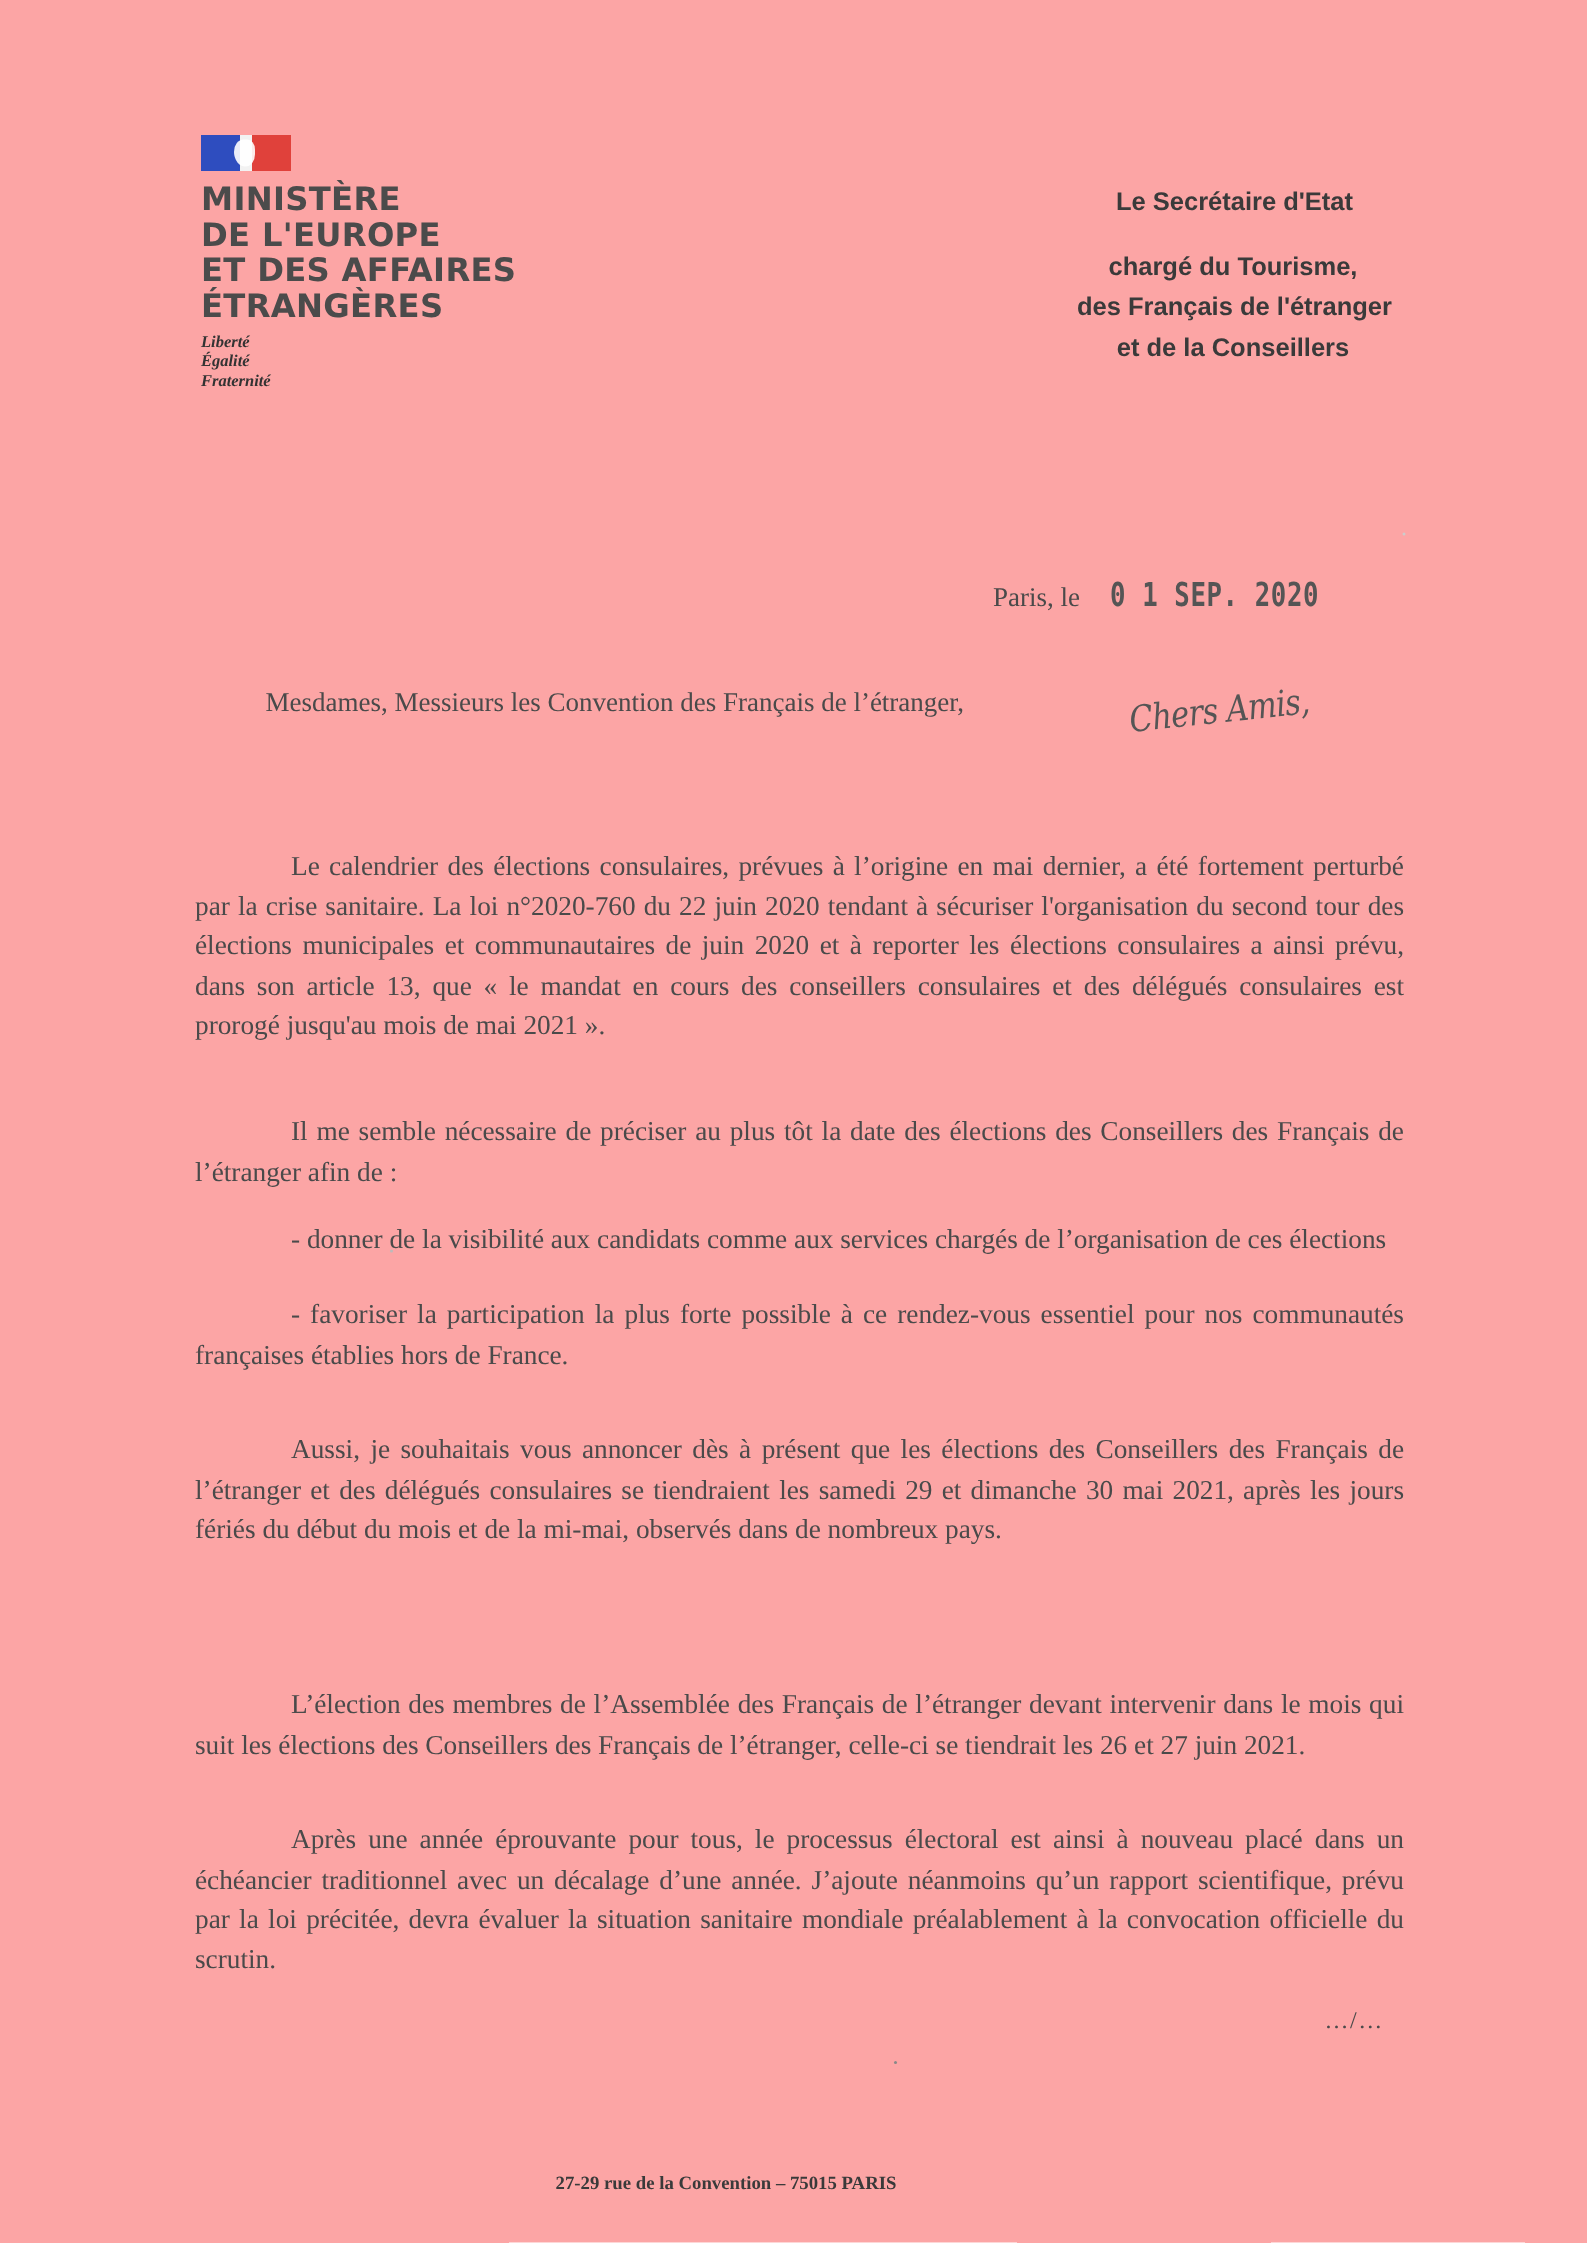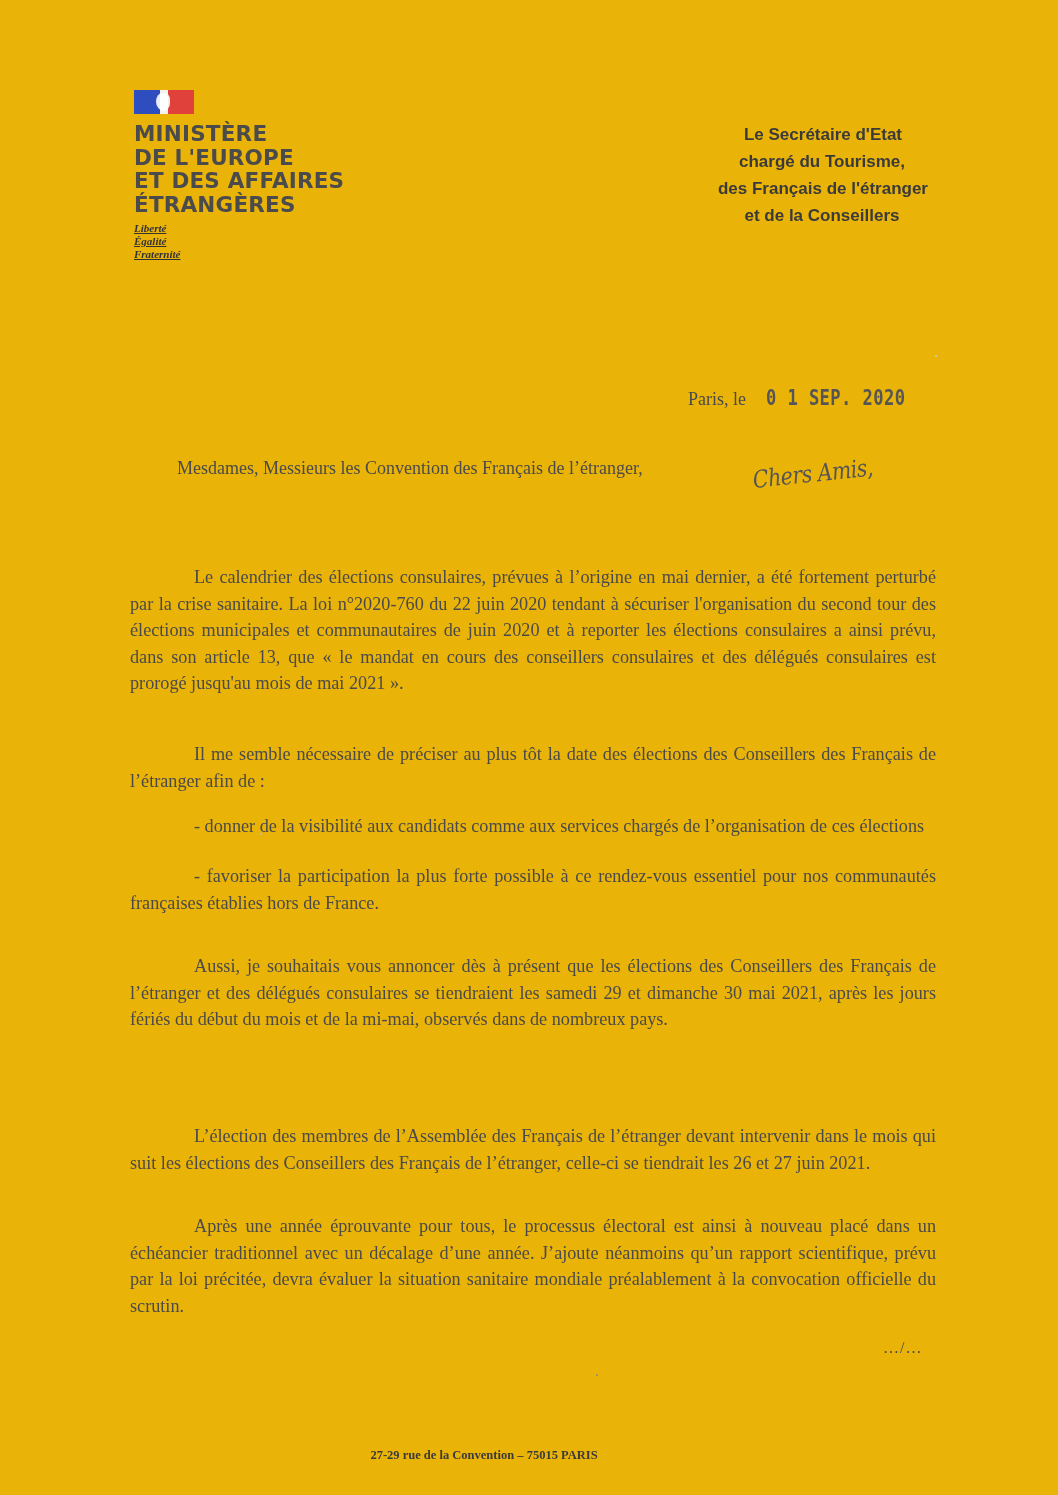--- a/index.html
+++ b/index.html
@@ -12,21 +12,21 @@
     body {
       position: relative;
       font-family: "Liberation Serif", "DejaVu Serif", serif;
       color: #4a4a4a;
     }
     .page {
       position: absolute;
       left: 0; top: 0;
       width: 1058px;
       height: 1495px;
-      background: #eab308;
+      background: #fca5a5;
     }
 
     
     .logo {
       position: absolute;
       left: 134px;
       top: 90px;
     }
     .flag {
       position: relative;
@@ -55,42 +55,41 @@
       letter-spacing: 0.2px;
     }
     .motto {
       margin-top: 6px;
       font-family: "Liberation Serif", "DejaVu Serif", serif;
       font-style: italic;
       font-weight: bold;
       font-size: 11px;
       line-height: 13px;
       color: #333333;
-      text-decoration: underline;
     }
 
     
     .sender {
       position: absolute;
       right: 130px;
       top: 121px;
       text-align: center;
       font-family: "Liberation Sans", "DejaVu Sans", sans-serif;
       font-weight: bold;
       font-size: 17px;
       line-height: 27px;
       color: #3a3a3a;
     }
-    .sender div:nth-child(2) { margin-right: 2px; }
+    .sender div:nth-child(2) { margin-right: 2px; margin-top: 16px; }
     .sender div:nth-child(4) { margin-right: 2px; }
 
     
     .date-line {
       position: absolute;
-      left: 688px;
+      left: 662px;
       top: 385px;
       display: flex;
       align-items: baseline;
       white-space: nowrap;
     }
     .date-prefix {
       font-size: 18px;
       color: #4a4a4a;
     }
     .date-stamp {

